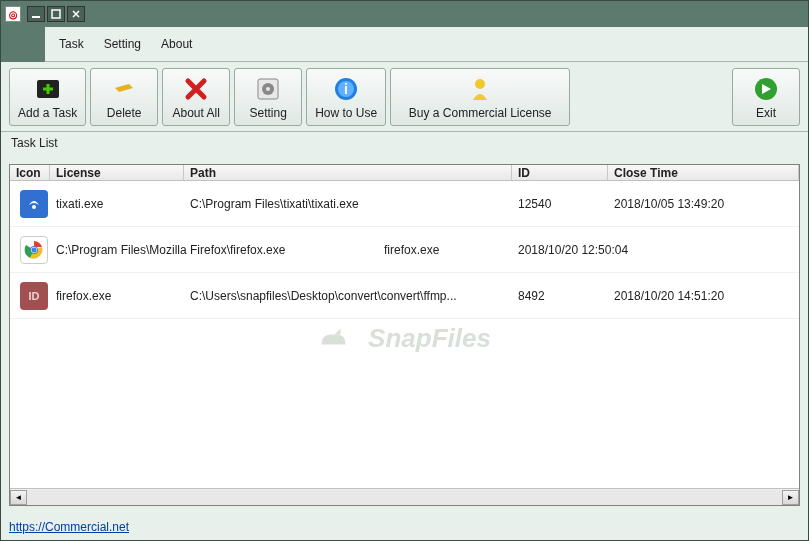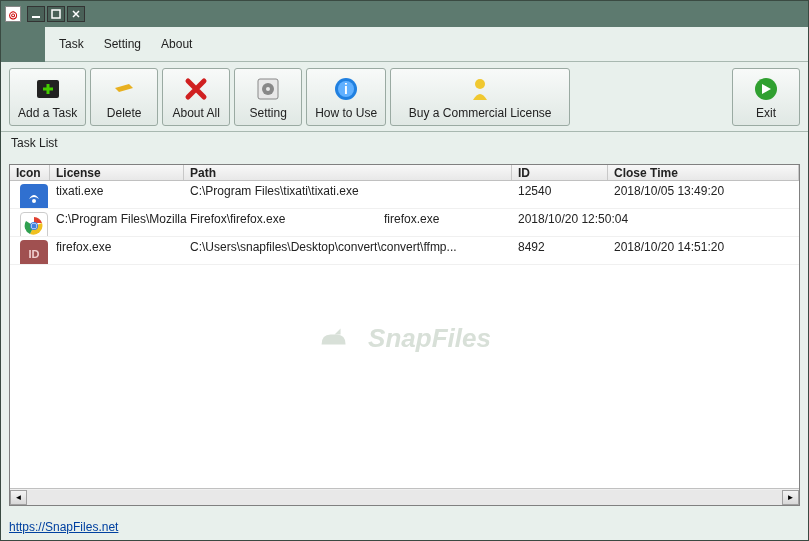--- a/index.html
+++ b/index.html
@@ -137,21 +137,22 @@
 .col-path { width: 328px; }
 .col-id { width: 96px; }
 .col-time { flex: 1; }
 .list-body {
   flex: 1;
   overflow: hidden;
   position: relative;
 }
 .list-row {
   display: flex;
-  height: 28px;
+  height: 46px;
+  align-items: center;
   border-bottom: 1px solid #f0f0f0;
 }
 .list-cell {
   padding: 3px 6px;
   font-size: 12px;
   color: #222;
   overflow: hidden;
   text-overflow: ellipsis;
   white-space: nowrap;
 }
@@ -377,16 +378,16 @@
       </div>
       <div class="hscroll">
         <div class="scroll-btn">◄</div>
         <div class="scroll-track"></div>
         <div class="scroll-btn">►</div>
       </div>
     </div>
   </div>
 
   <div class="footer">
-    <a>https://SnapFiles.net</a>
+    <a>https://Commercial.net</a>
   </div>
 
 </div>
 
 </body></html>

